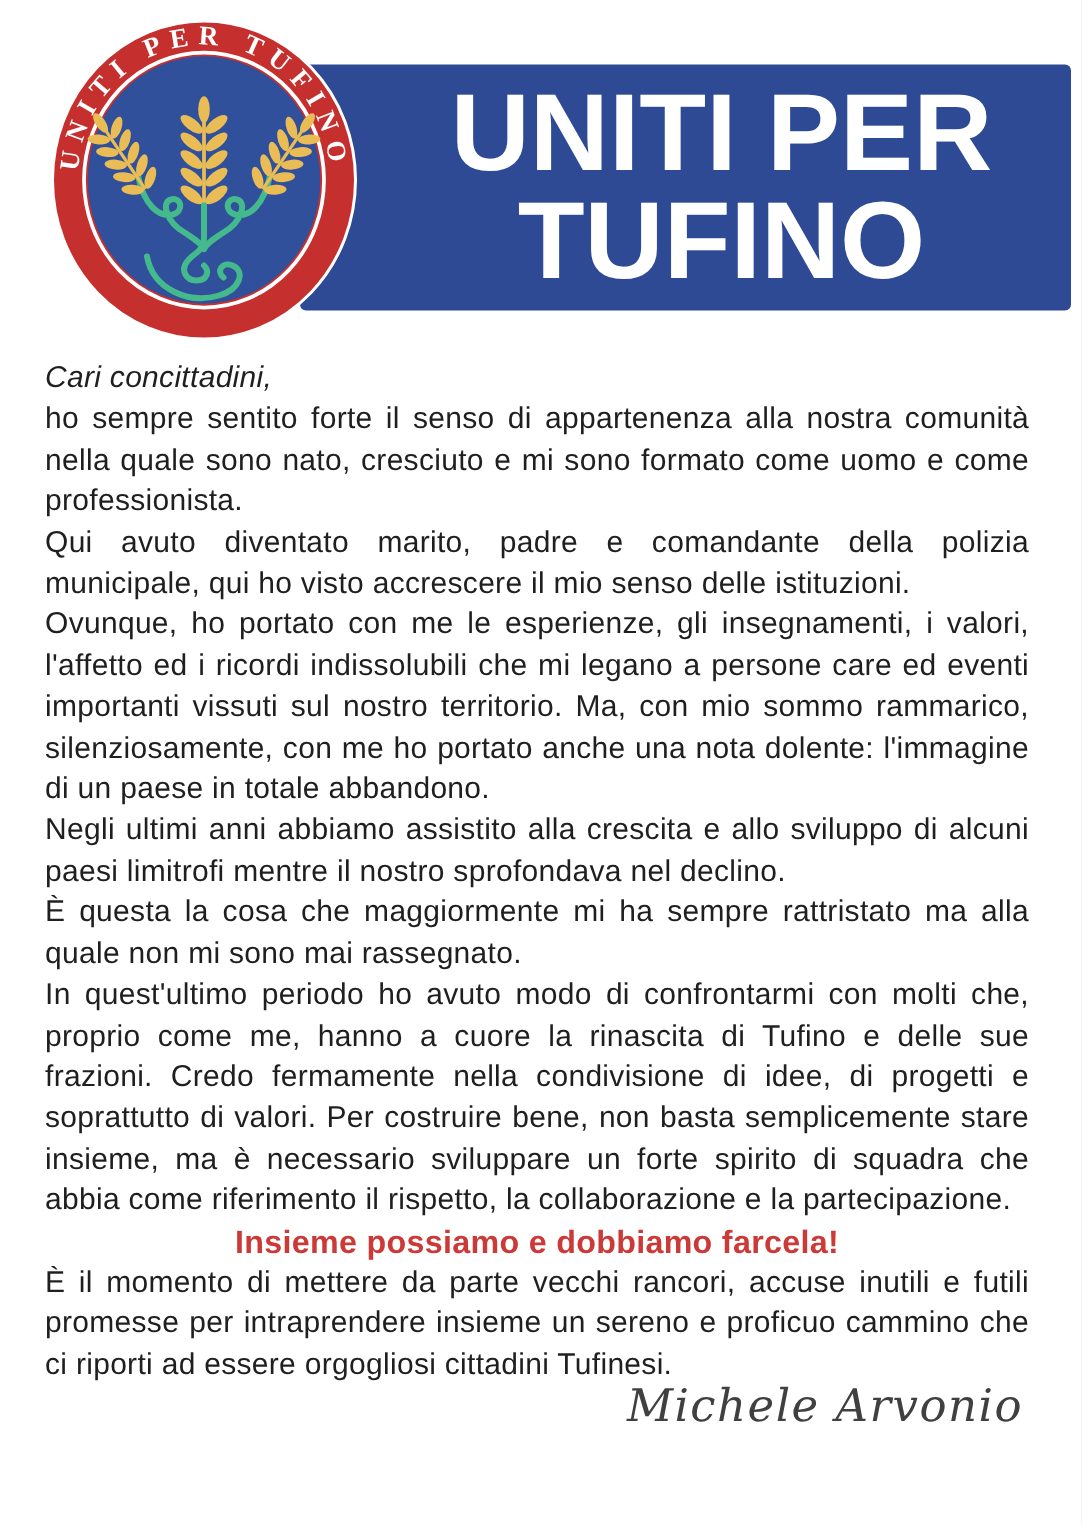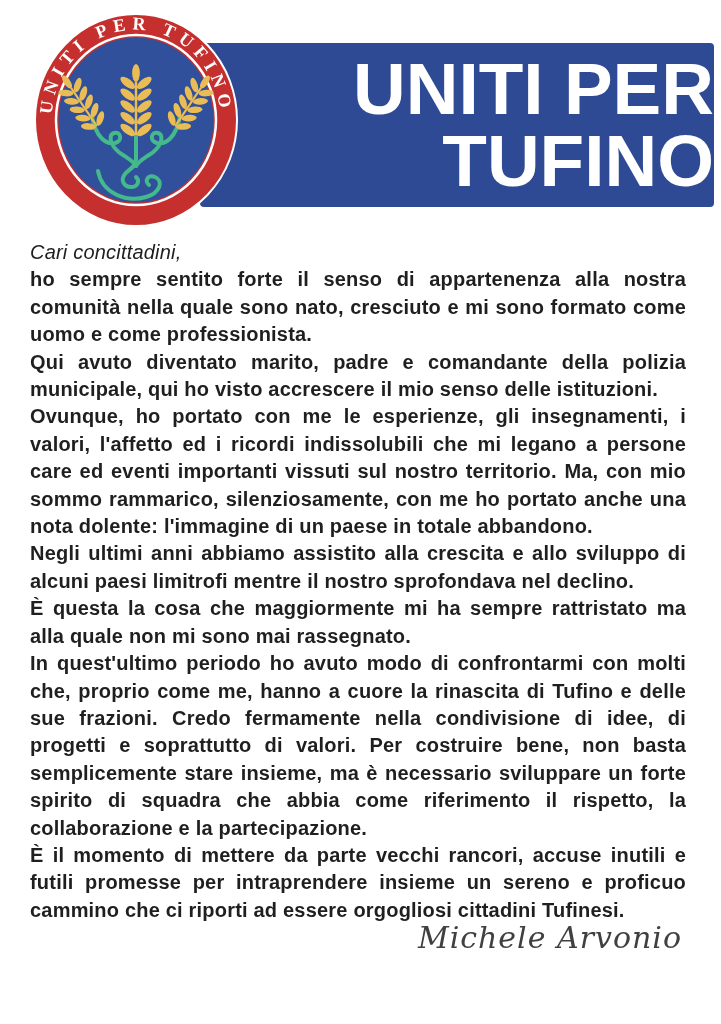--- a/index.html
+++ b/index.html
@@ -18,21 +18,21 @@
   .banner {
     position: absolute;
     left: 200px;
     top: 43px;
     width: 514px;
     height: 164px;
     background: #2e4a94;
     border-radius: 4px;
     display: flex;
     flex-direction: column;
-    align-items: flex-end;
+    align-items: center;
     justify-content: center;
     padding-left: 48px;
   }
   .banner .title-line {
     color: #ffffff;
     font-weight: 900;
     font-size: 73px;
     line-height: 72px;
     letter-spacing: 0px;
     white-space: nowrap;
@@ -52,21 +52,21 @@
     left: 30px;
     top: 239px;
     width: 656px;
     color: #1f1f1f;
     font-size: 20px;
     line-height: 27.4px;
     letter-spacing: 0.2px;
   }
   .letter p { margin: 0; }
   .salutation { font-style: italic; }
-  .para { text-align: justify; font-weight: bold; }
+  .para { text-align: justify; }
   .slogan {
     text-align: center;
     color: #cc3a38;
     font-weight: bold;
     font-size: 21.5px;
   }
   .signature {
     text-align: right;
     font-family: "DejaVu Serif", serif;
     font-style: italic;
@@ -130,17 +130,18 @@
   </svg>
 
   <div class="letter">
     <p class="salutation">Cari concittadini,</p>
     <p class="para">ho sempre sentito forte il senso di appartenenza alla nostra comunità nella quale sono nato, cresciuto e mi sono formato come uomo e come professionista.</p>
     <p class="para">Qui avuto diventato marito, padre e comandante della polizia municipale, qui ho visto accrescere il mio senso delle istituzioni.</p>
     <p class="para">Ovunque, ho portato con me le esperienze, gli insegnamenti, i valori, l'affetto ed i ricordi indissolubili che mi legano a persone care ed eventi importanti vissuti sul nostro territorio. Ma, con mio sommo rammarico, silenziosamente, con me ho portato anche una nota dolente: l'immagine di un paese in totale abbandono.</p>
     <p class="para">Negli ultimi anni abbiamo assistito alla crescita e allo sviluppo di alcuni paesi limitrofi mentre il nostro sprofondava nel declino.</p>
     <p class="para">È questa la cosa che maggiormente mi ha sempre rattristato ma alla quale non mi sono mai rassegnato.</p>
     <p class="para">In quest'ultimo periodo ho avuto modo di confrontarmi con molti che, proprio come me, hanno a cuore la rinascita di Tufino e delle sue frazioni. Credo fermamente nella condivisione di idee, di progetti e soprattutto di valori. Per costruire bene, non basta semplicemente stare insieme, ma è necessario sviluppare un forte spirito di squadra che abbia come riferimento il rispetto, la collaborazione e la partecipazione.</p>
+    <p class="slogan">Insieme possiamo e dobbiamo farcela!</p>
     <p class="para">È il momento di mettere da parte vecchi rancori, accuse inutili e futili promesse per intraprendere insieme un sereno e proficuo cammino che ci riporti ad essere orgogliosi cittadini Tufinesi.</p>
     <p class="signature">Michele Arvonio</p>
   </div>
 
 </div>
 
 </body></html>

